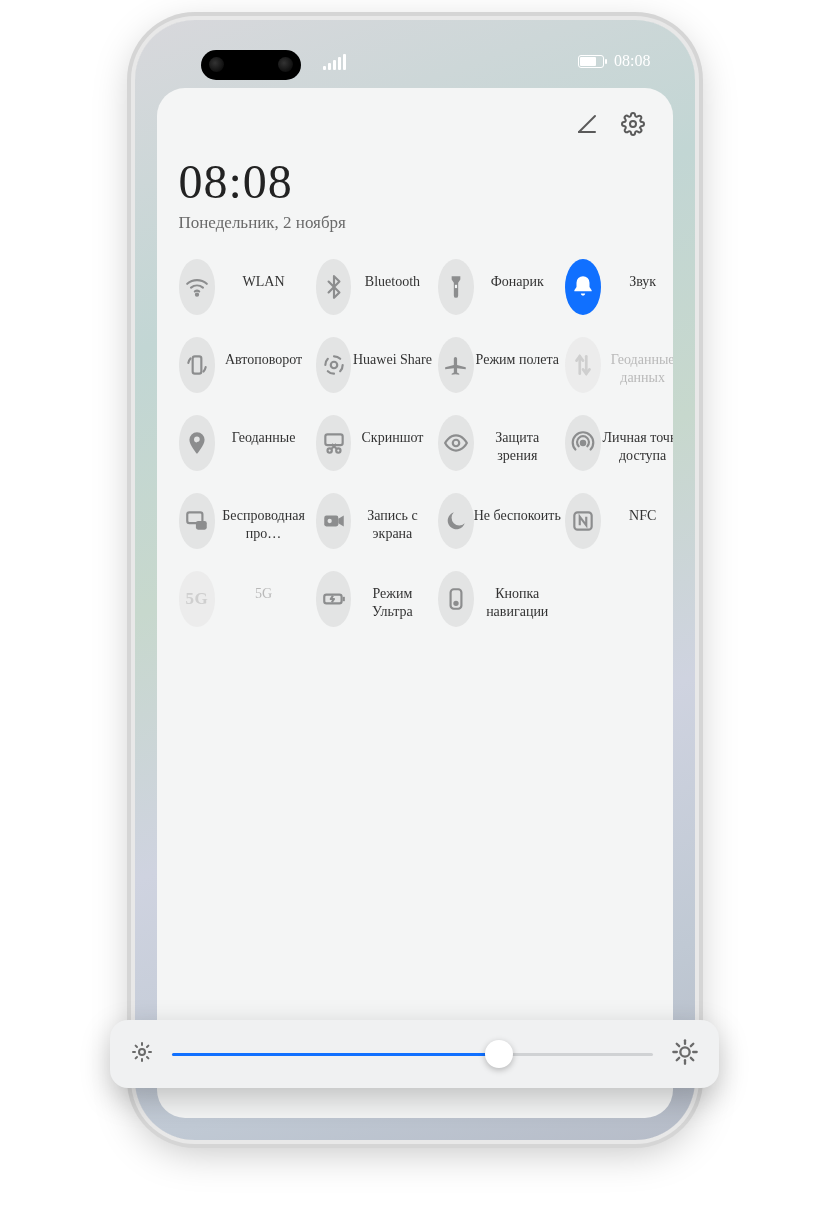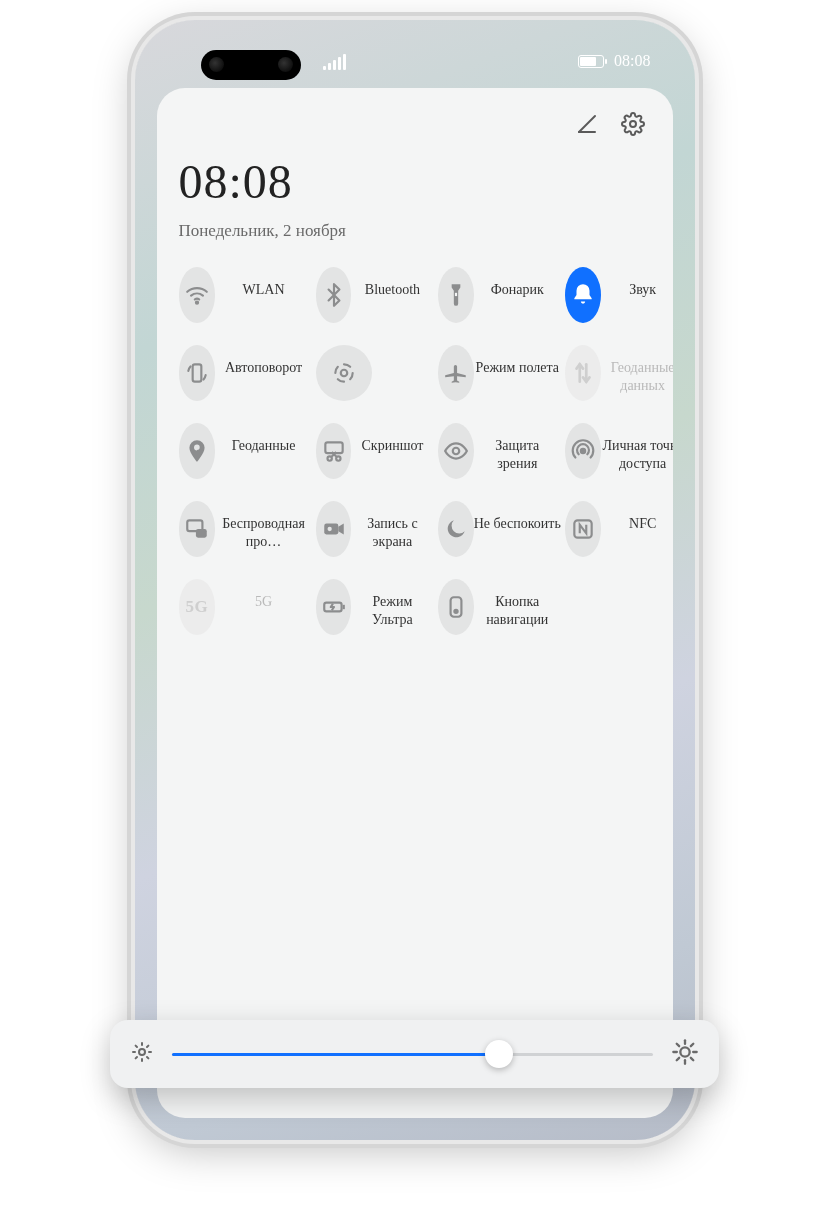--- a/index.html
+++ b/index.html
@@ -91,21 +91,21 @@
 .panel-header svg { width:24px; height:24px; }
 .time {
   font-size: 48px;
   font-weight: 400;
   color: #222;
   letter-spacing: 1px;
 }
 .date {
   color: #6a6a6a;
   font-size: 17px;
-  margin-top: 12px;
+  margin-top: 4px;
   margin-bottom: 26px;
 }
 .grid {
   display: grid;
   grid-template-columns: repeat(4, 1fr);
   column-gap: 4px;
   row-gap: 14px;
 }
 .tile {
   display: flex;
@@ -248,20 +248,21 @@
           <div class="tile">
             <div class="circle">
               <svg viewBox="0 0 24 24" fill="none" stroke="currentColor" stroke-width="2" stroke-linecap="round">
                 <circle cx="12" cy="12" r="3"></circle>
                 <path d="M4 12a8 8 0 0 1 2.3-5.7"></path>
                 <path d="M20 12a8 8 0 0 1-2.3 5.7"></path>
                 <path d="M12 4a8 8 0 0 1 5.7 2.3"></path>
                 <path d="M12 20a8 8 0 0 1-5.7-2.3"></path>
               </svg>
             </div>
+            <div class="lbl">Huawei Share</div>
           </div>
           <div class="tile">
             <div class="circle">
               <svg viewBox="0 0 24 24" fill="currentColor">
                 <path d="M21 14l-8-2V6a1.5 1.5 0 0 0-3 0v6l-8 2v2l8-1v4l-2 1v1l3.5-.5L15 21v-1l-2-1v-4l8 1z"></path>
               </svg>
             </div>
             <div class="lbl">Режим полета</div>
           </div>
           <div class="tile">

